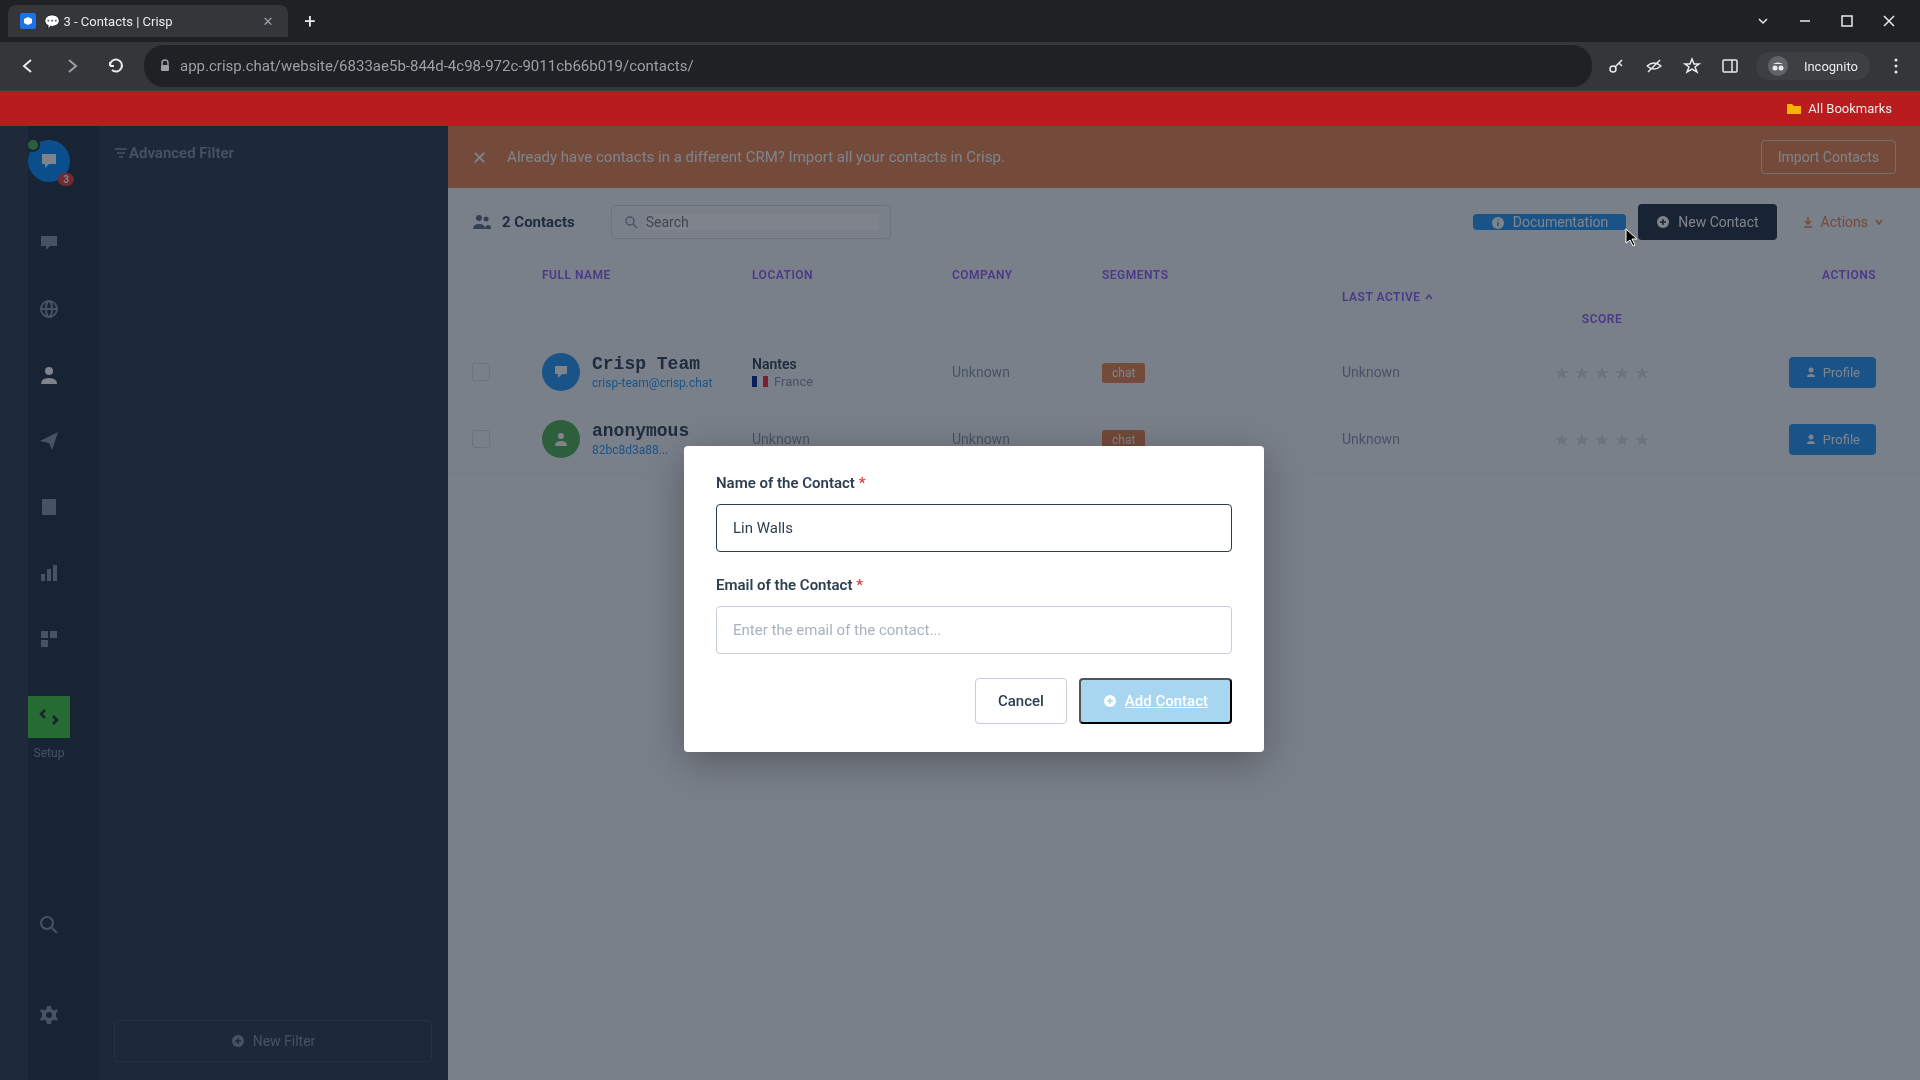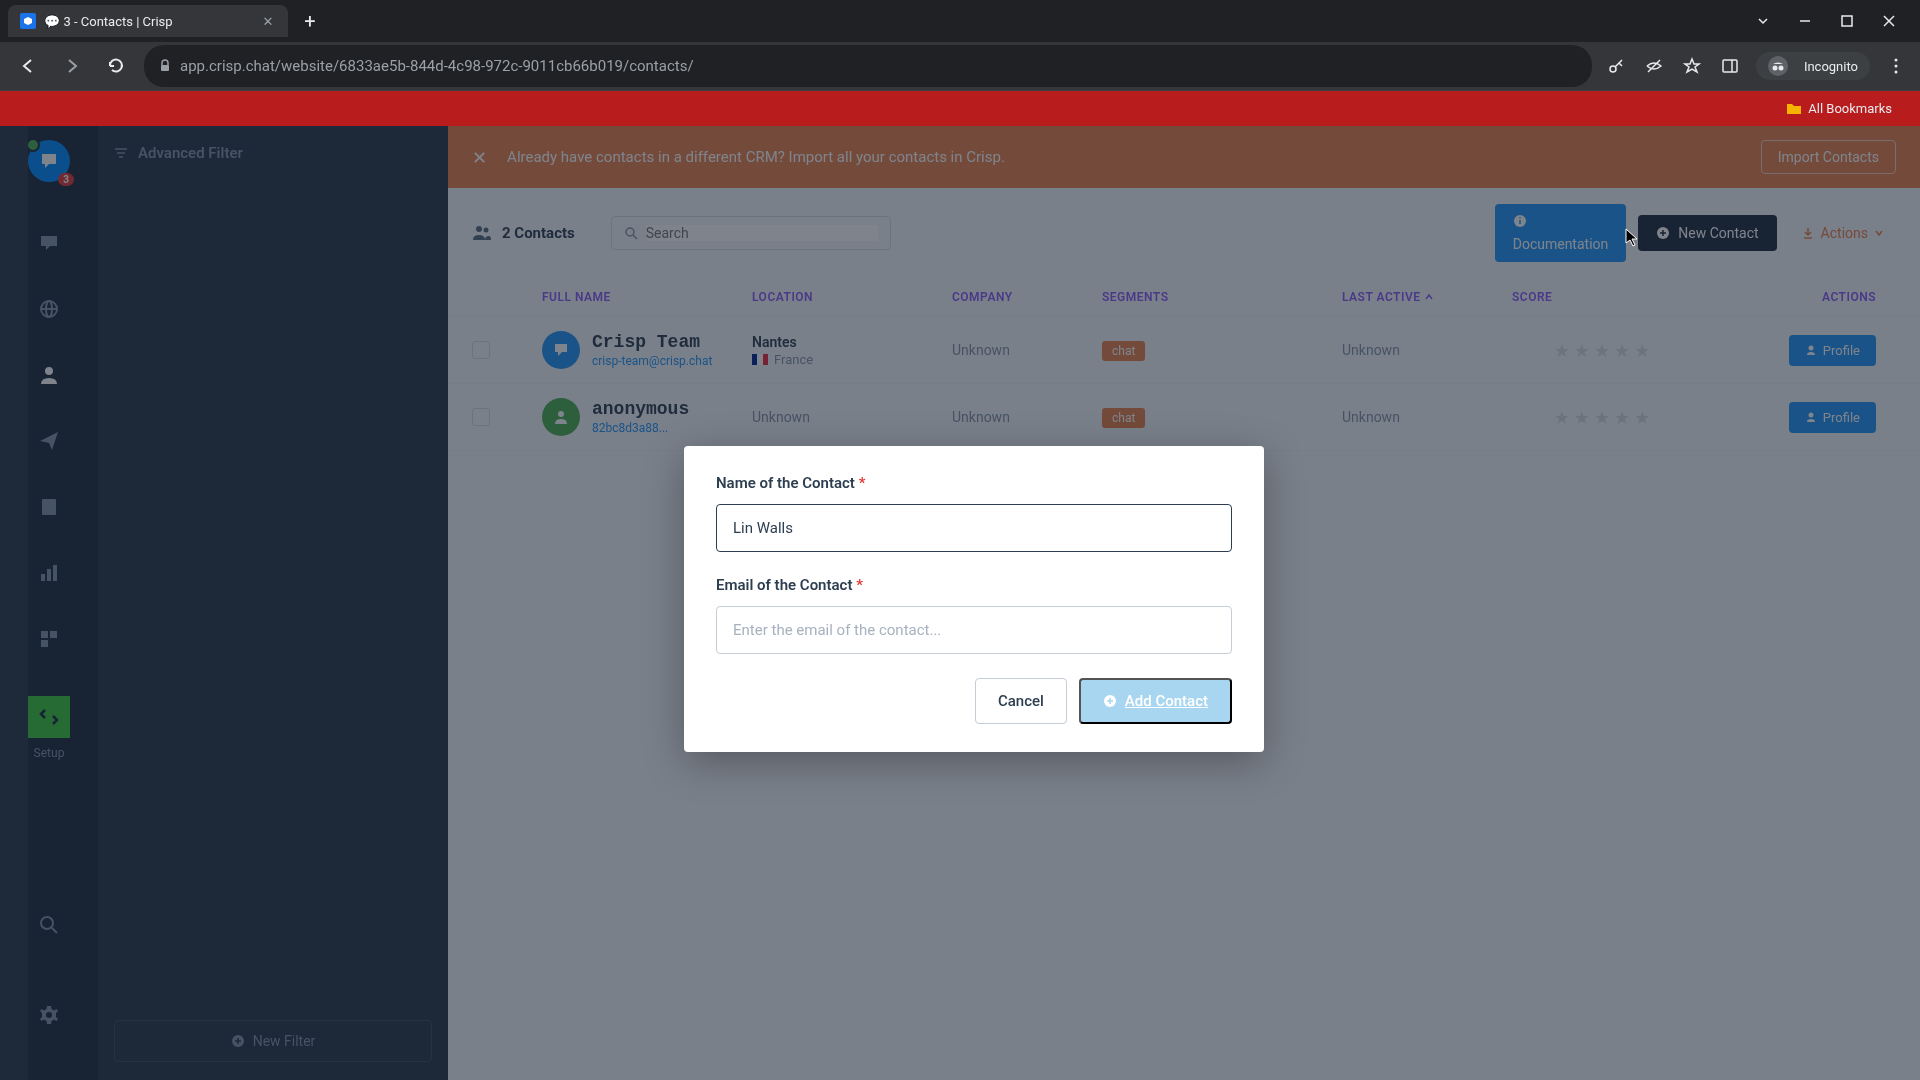--- a/index.html
+++ b/index.html
@@ -41,48 +41,48 @@
 .rail-logo::before { content: ''; position: absolute; top: -2px; left: -2px; width: 10px; height: 10px; background: #4caf50; border-radius: 50%; border: 2px solid #1e2a3a; }
 .rail-badge { position: absolute; bottom: -4px; right: -4px; background: #e53935; color: #fff; font-size: 10px; font-weight: bold; border-radius: 8px; padding: 1px 5px; }
 .rail-icon { width: 42px; height: 42px; display: flex; align-items: center; justify-content: center; color: #8494a8; margin-bottom: 24px; cursor: pointer; }
 .rail-icon.active { color: #fff; }
 .rail-setup { width: 42px; height: 42px; background: #3cc93c; display: flex; align-items: center; justify-content: center; margin-top: 12px; }
 .rail-setup-label { color: #8494a8; font-size: 12px; margin-top: 8px; }
 .rail-bottom { margin-top: auto; margin-bottom: 20px; display: flex; flex-direction: column; align-items: center; gap: 24px; }
 
 
 .sidebar { width: 350px; background: #283545; padding: 18px 16px; display: flex; flex-direction: column; }
-.sidebar-header { display: flex; align-items: center; gap: 10px; color: #8494a8; font-size: 15px; font-weight: 600; }
+.sidebar-header { display: flex; align-items: center; gap: 1px; color: #8494a8; font-size: 15px; font-weight: 600; }
 .new-filter-btn { margin-top: auto; border: 1px solid #3d4a5c; border-radius: 4px; padding: 12px; color: #8494a8; display: flex; align-items: center; justify-content: center; gap: 8px; font-size: 14px; cursor: pointer; }
 
 
 .main { flex: 1; background: #f7f8fa; position: relative; }
 .banner { background: #e8824a; color: #fff; padding: 14px 24px; display: flex; align-items: center; gap: 20px; font-size: 15px; }
 .banner-close { cursor: pointer; font-size: 18px; }
 .banner-text { flex: 1; }
 .banner-btn { border: 1px solid rgba(255,255,255,0.6); padding: 8px 16px; border-radius: 4px; cursor: pointer; font-size: 14px; }
 
 .toolbar { padding: 16px 24px; display: flex; align-items: center; gap: 16px; }
 .contacts-count { display: flex; align-items: center; gap: 10px; color: #2c3e50; font-size: 15px; font-weight: 700; }
 .search-box { border: 1px solid #d5dce3; border-radius: 4px; padding: 8px 12px; display: flex; align-items: center; gap: 8px; color: #8494a8; width: 280px; margin-left: 20px; }
 .search-input { border: none; outline: none; font-size: 14px; flex: 1; }
 .toolbar-right { margin-left: auto; display: flex; gap: 12px; align-items: center; }
-.btn-doc { background: #2196f3; color: #fff; padding: 10px 18px; border-radius: 4px; display: flex; align-items: flex-start; gap: 8px; font-size: 14px; cursor: pointer; flex-direction: column; }
+.btn-doc { background: #2196f3; color: #fff; padding: 0 18px; border-radius: 4px; display: flex; align-items: flex-end; gap: 8px; font-size: 14px; cursor: pointer; }
 .btn-new { background: #1e2a3a; color: #fff; padding: 10px 18px; border-radius: 4px; display: flex; align-items: center; gap: 8px; font-size: 14px; cursor: pointer; }
 .btn-actions { color: #e8824a; display: flex; align-items: center; gap: 6px; font-size: 14px; cursor: pointer; padding: 10px 12px; }
 
 .table-header { display: flex; padding: 12px 24px; color: #8b5cf6; font-size: 12px; font-weight: 600; letter-spacing: 0.5px; border-bottom: 1px solid #eef1f4; }
 .th { text-transform: uppercase; }
 .th-check { width: 70px; }
 .th-name { width: 210px; }
 .th-location { width: 200px; }
 .th-company { width: 150px; }
 .th-segments { width: 240px; }
 .th-active { width: 170px; display: flex; align-items: center; gap: 4px; }
-.th-score { width: 180px; text-align: left; }
+.th-score { width: 180px; text-align: center; margin-top: 44px; }
 .th-actions { flex: 1; text-align: right; padding-right: 20px; }
 
 .table-row { display: flex; padding: 14px 24px; align-items: center; border-bottom: 1px solid #eef1f4; }
 .td-check { width: 70px; }
 .checkbox { width: 18px; height: 18px; border: 1px solid #d5dce3; border-radius: 3px; cursor: pointer; }
 .td-name { width: 210px; display: flex; align-items: center; gap: 12px; }
 .avatar { width: 38px; height: 38px; border-radius: 50%; display: flex; align-items: center; justify-content: center; color: #fff; font-size: 16px; }
 .avatar.blue { background: #2196f3; }
 .avatar.green { background: #4caf50; }
 .name-col { display: flex; flex-direction: column; }

